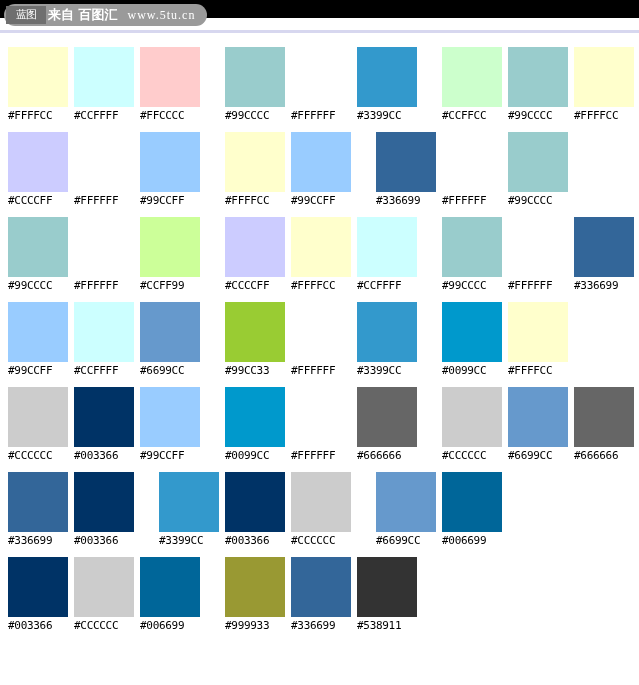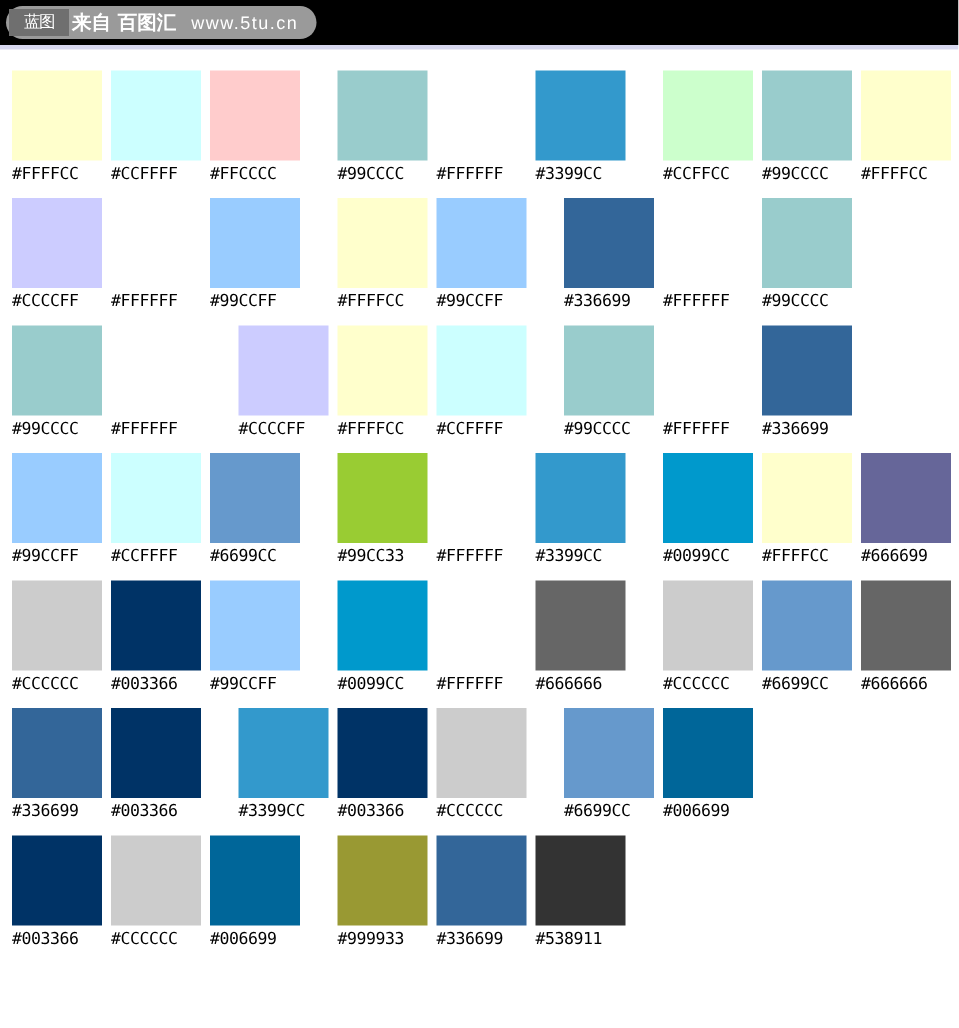--- a/index.html
+++ b/index.html
@@ -13,21 +13,21 @@
     font-family: "DejaVu Sans Mono", "Liberation Mono", monospace;
     overflow: hidden;
     position: relative;
   }
 
   
   #header-bar {
     position: absolute;
     left: 0; top: 0;
     width: 639px;
-    height: 30px;
+    height: 18px;
     background: #000000;
   }
   #watermark {
     position: absolute;
     left: 4px;
     top: 4px;
     height: 22px;
     display: flex;
     align-items: center;
     background: #9a9a9a;
@@ -51,21 +51,21 @@
   #watermark-cn {
     color: #ffffff;
     font-family: "DejaVu Sans", "Liberation Sans", sans-serif;
     font-size: 13px;
     font-weight: bold;
     margin-left: 2px;
     white-space: nowrap;
   }
   #watermark-url {
     color: #ffffff;
-    font-family: Liberation Sans, sans-serif;
+    font-family: Liberation Serif, serif;
     font-size: 12px;
     margin-left: 10px;
     white-space: nowrap;
     letter-spacing: 1px;
   }
 
   
   #divider {
     position: absolute;
     left: 0;
@@ -222,20 +222,24 @@
     <div class="palette-row">
       <div class="palette-group">
         <div class="swatch-cell">
           <div class="swatch-chip" style="background: rgb(153, 204, 204);"></div>
           <div class="swatch-label">#99CCCC</div>
         </div>
         <div class="swatch-cell">
           <div class="swatch-chip" style="background: rgb(255, 255, 255);"></div>
           <div class="swatch-label">#FFFFFF</div>
         </div>
+        <div class="swatch-cell">
+          <div class="swatch-chip" style="background: rgb(204, 255, 153);"></div>
+          <div class="swatch-label">#CCFF99</div>
+        </div>
       </div>
       <div class="group-gap"></div>
       <div class="palette-group">
         <div class="swatch-cell">
           <div class="swatch-chip" style="background: rgb(204, 204, 255);"></div>
           <div class="swatch-label">#CCCCFF</div>
         </div>
         <div class="swatch-cell">
           <div class="swatch-chip" style="background: rgb(255, 255, 204);"></div>
           <div class="swatch-label">#FFFFCC</div>
@@ -294,24 +298,20 @@
       <div class="group-gap"></div>
       <div class="palette-group">
         <div class="swatch-cell">
           <div class="swatch-chip" style="background: rgb(0, 153, 204);"></div>
           <div class="swatch-label">#0099CC</div>
         </div>
         <div class="swatch-cell">
           <div class="swatch-chip" style="background: rgb(255, 255, 204);"></div>
           <div class="swatch-label">#FFFFCC</div>
         </div>
-        <div class="swatch-cell">
-          <div class="swatch-chip" style="background: rgb(102, 102, 153);"></div>
-          <div class="swatch-label">#666699</div>
-        </div>
       </div>
     </div>
     <div class="palette-row">
       <div class="palette-group">
         <div class="swatch-cell">
           <div class="swatch-chip" style="background: rgb(204, 204, 204);"></div>
           <div class="swatch-label">#CCCCCC</div>
         </div>
         <div class="swatch-cell">
           <div class="swatch-chip" style="background: rgb(0, 51, 102);"></div>

